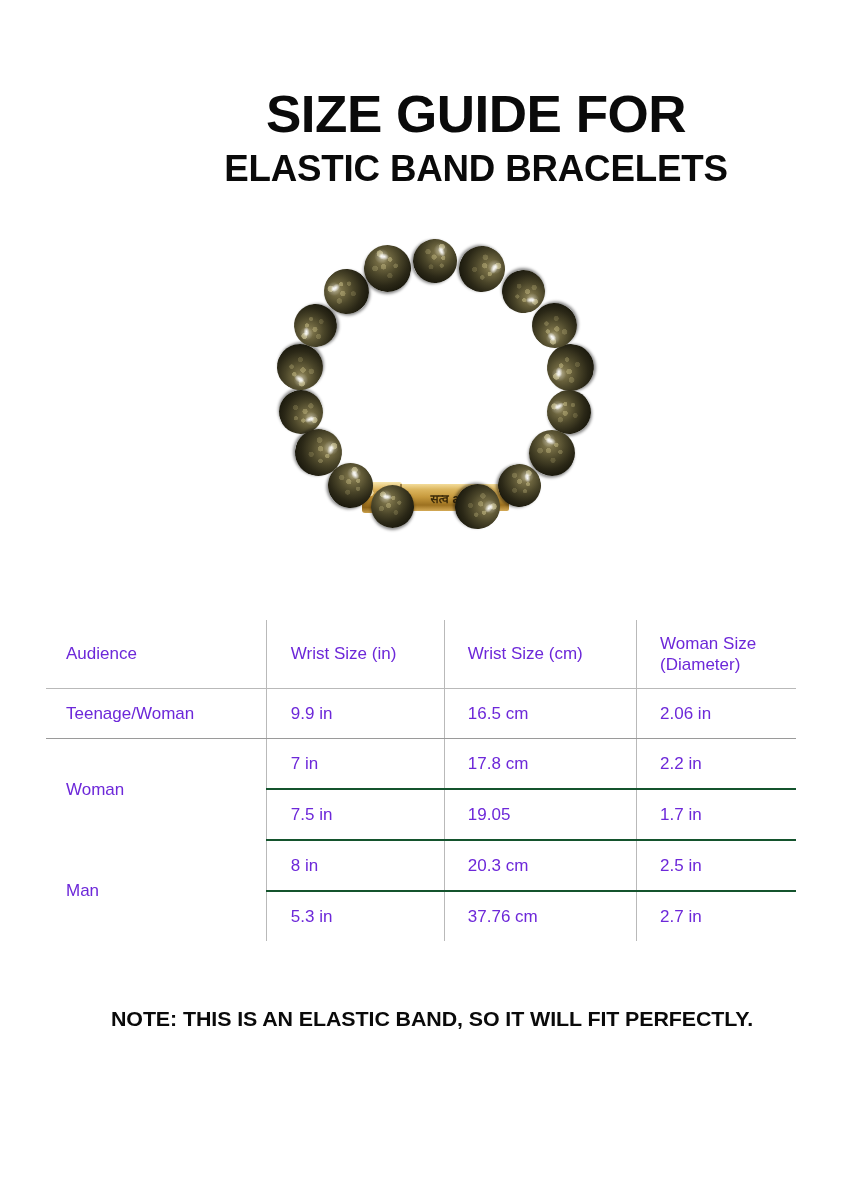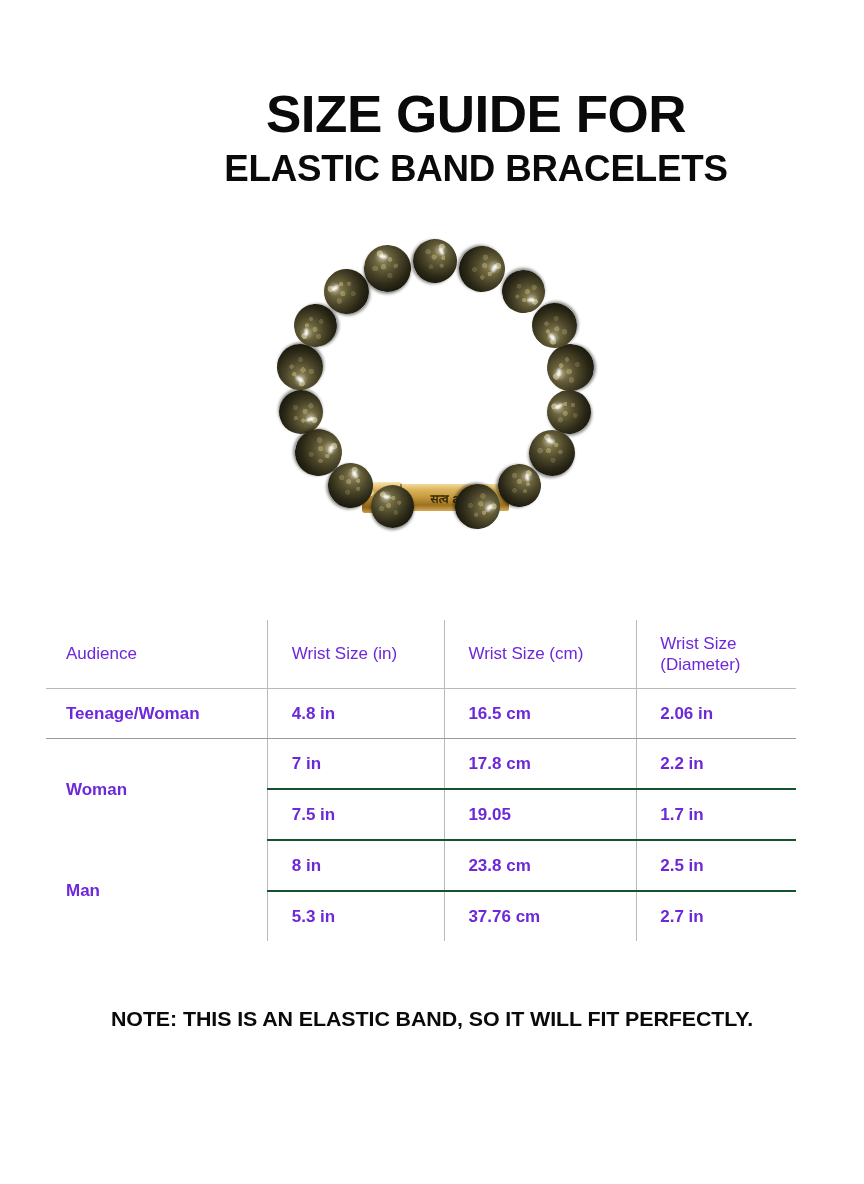--- a/index.html
+++ b/index.html
@@ -158,21 +158,21 @@
     top: 620px;
     width: 750px;
     border-collapse: collapse;
     font-size: 17px;
     color: #6d28d9;
   }
   .size-table td, .size-table th {
     padding: 0;
     text-align: left;
     vertical-align: middle;
-    font-weight: 700;
+    font-weight: 400;
   }
   .size-table th {
     height: 68px;
     font-weight: 400;
     font-size: 17px;
     line-height: 1.25;
   }
   .size-table td {
     height: 49px;
   }
@@ -272,49 +272,49 @@
   </div>
 </div>
 
 <table class="size-table">
   <thead>
     <tr class="hline-full">
       <th class="col-audience">Audience</th>
       <th class="col-in vline">Wrist Size (in)</th>
       <th class="col-cm vline">Wrist Size (cm)</th>
       <th class="col-dia vline">
-        <span>Wrist Size</span><br>
+        <span>Woman Size</span><br>
         <span>(Diameter)</span>
       </th>
     </tr>
   </thead>
   <tbody>
     <tr class="row-thick">
       <td class="col-audience" rowspan="1">Teenage/Woman</td>
-      <td class="col-in vline sep">4.8 in</td>
+      <td class="col-in vline sep">9.9 in</td>
       <td class="col-cm vline sep">16.5 cm</td>
       <td class="col-dia vline sep">2.06 in</td>
     </tr>
 
     <tr class="row-sep">
       <td class="col-audience" rowspan="2">Woman</td>
       <td class="col-in vline sep">7 in</td>
       <td class="col-cm vline sep">17.8 cm</td>
       <td class="col-dia vline sep">2.2 in</td>
     </tr>
     <tr class="row-sep">
       <td class="col-in vline sep">7.5 in</td>
       <td class="col-cm vline sep">19.05</td>
       <td class="col-dia vline sep">1.7 in</td>
     </tr>
 
     <tr class="row-sep">
       <td class="col-audience" rowspan="2">Man</td>
       <td class="col-in vline sep">8 in</td>
-      <td class="col-cm vline sep">23.8 cm</td>
+      <td class="col-cm vline sep">20.3 cm</td>
       <td class="col-dia vline sep">2.5 in</td>
     </tr>
     <tr>
       <td class="col-in vline">5.3 in</td>
       <td class="col-cm vline">37.76 cm</td>
       <td class="col-dia vline">2.7 in</td>
     </tr>
   </tbody>
 </table>
 

